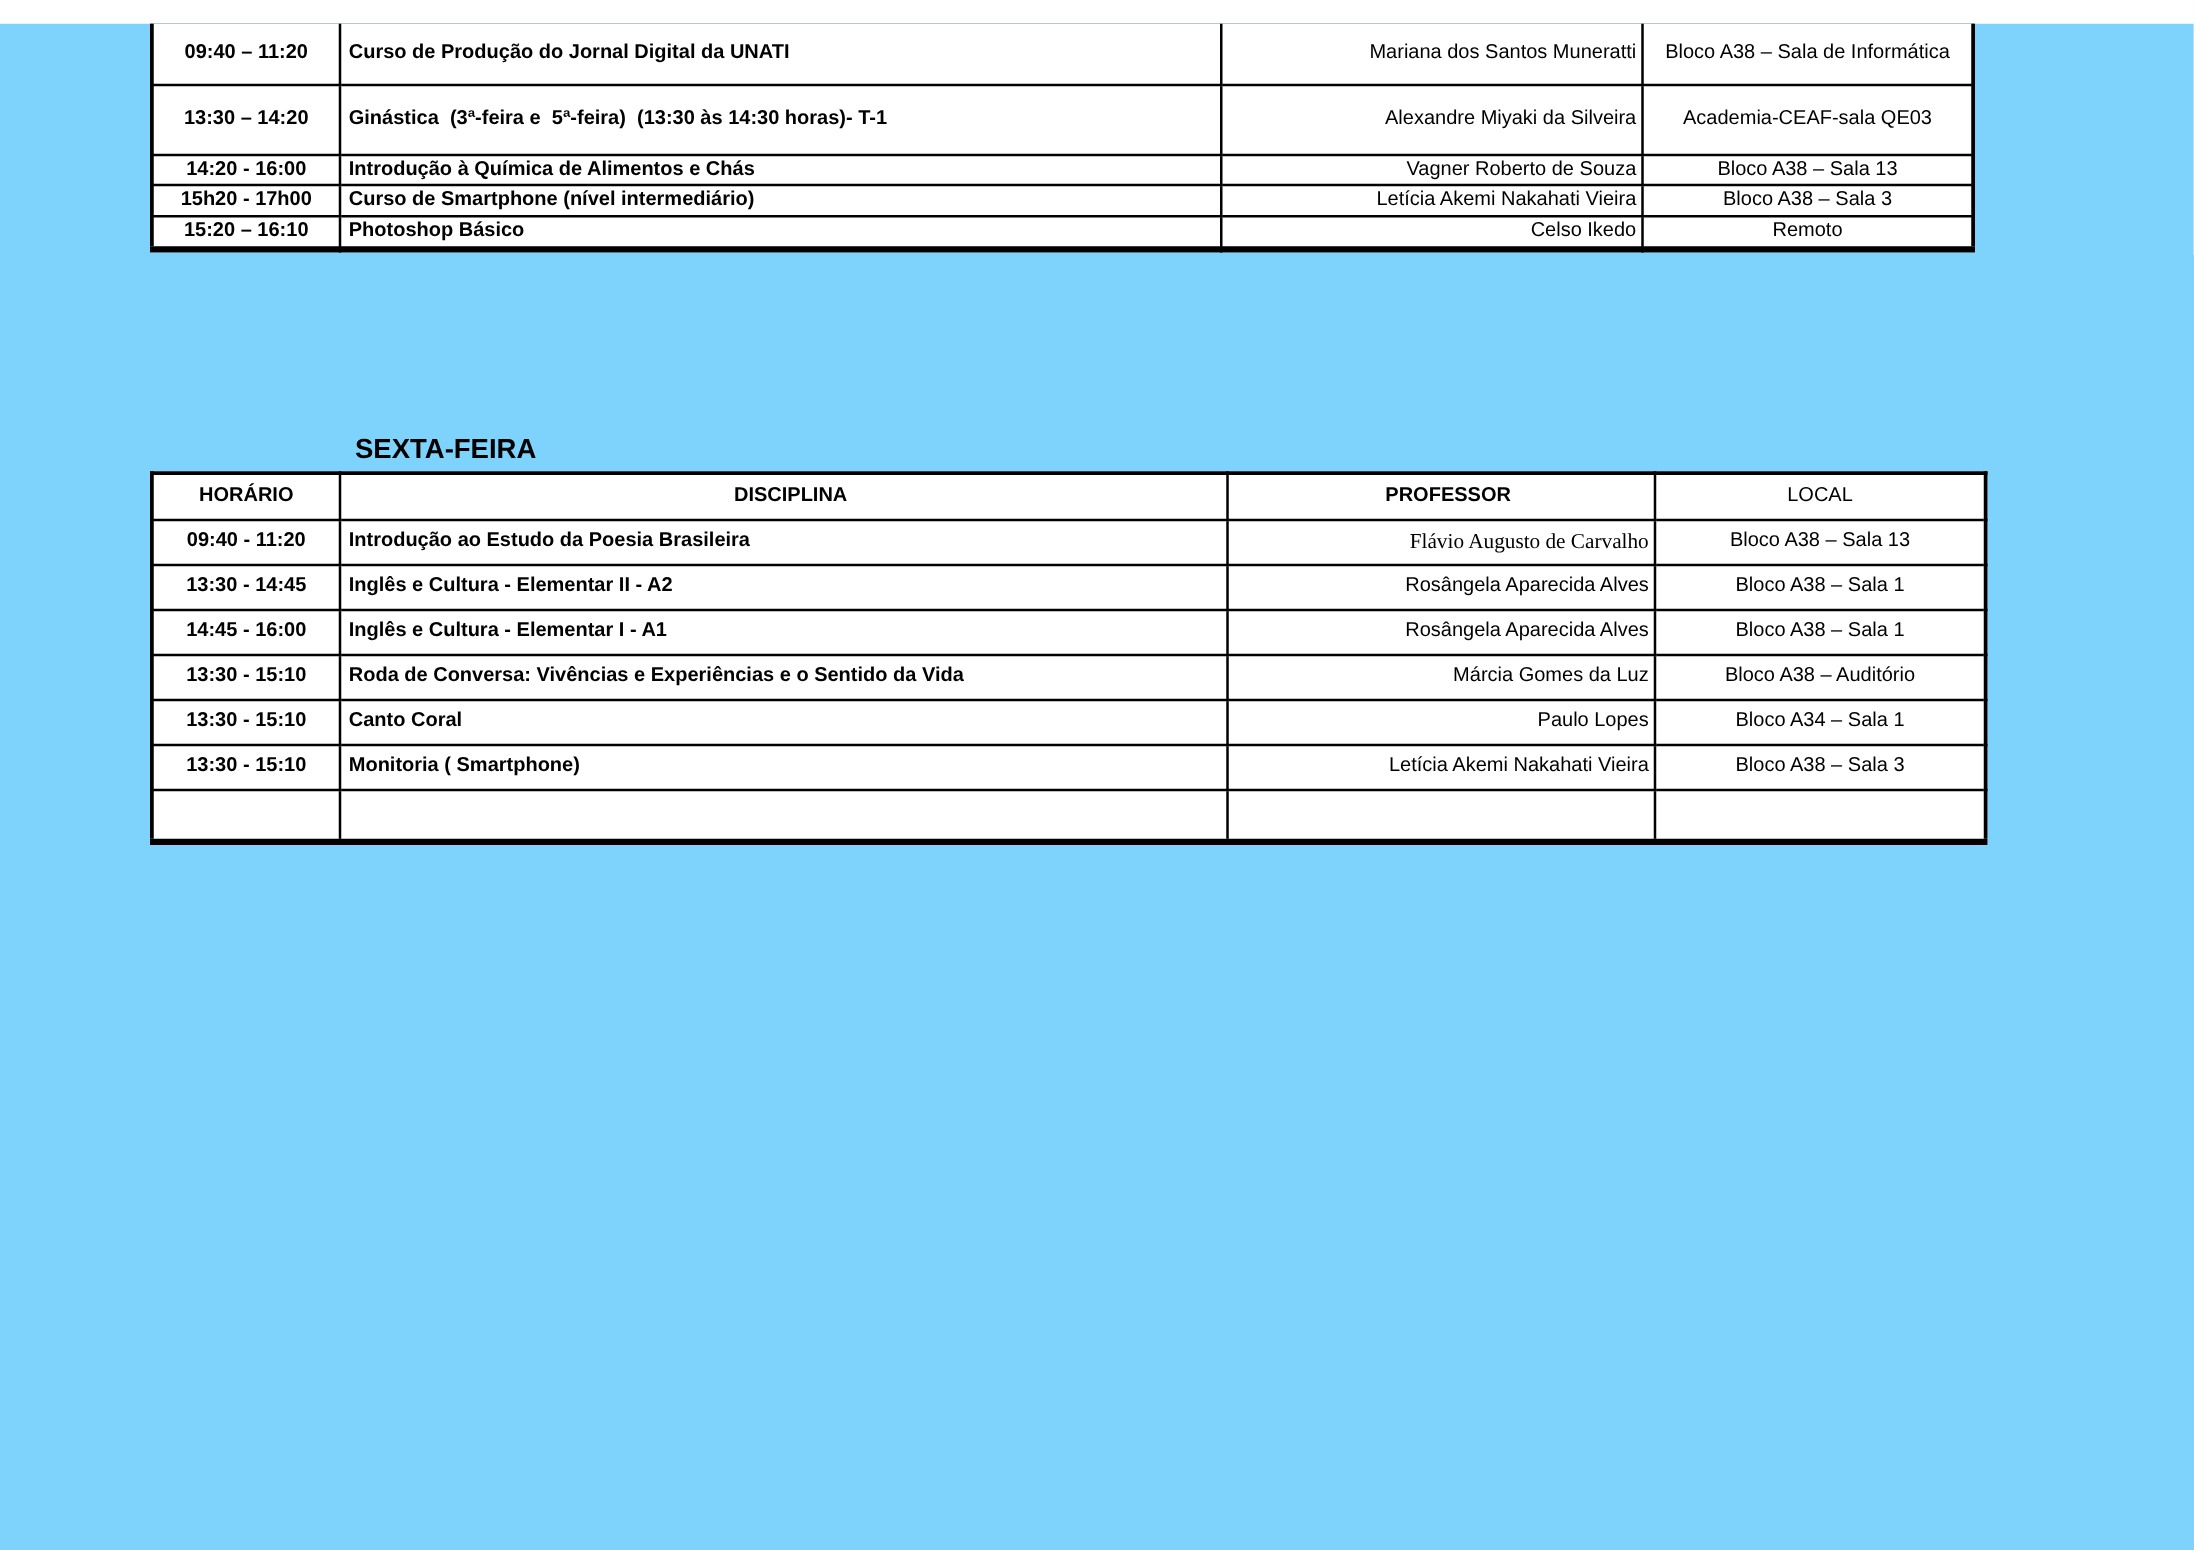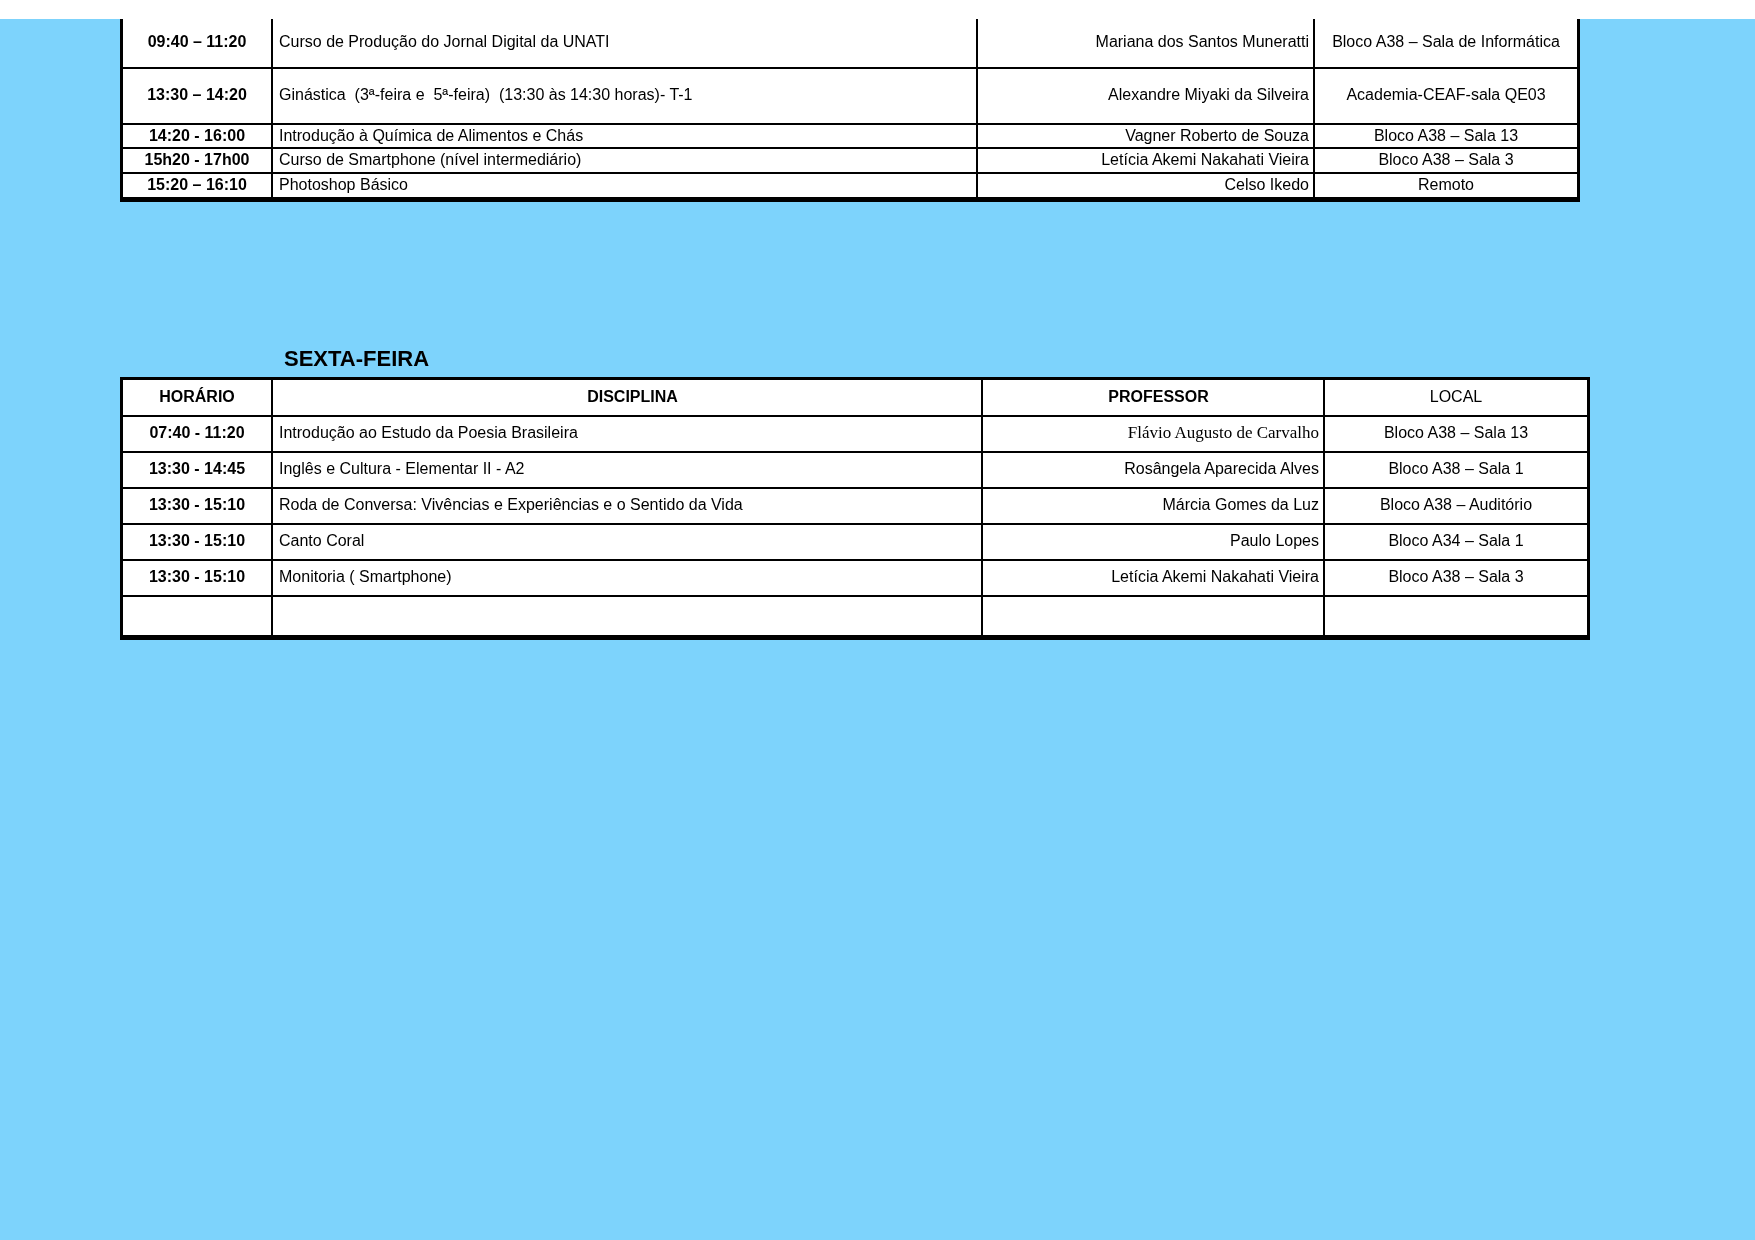--- a/index.html
+++ b/index.html
@@ -26,21 +26,21 @@
     line-height: 1.18;
     padding: 2px 4px;
     overflow: hidden;
   }
   th {
     font-weight: bold;
     text-align: center;
     padding: 2px;
   }
   .col-horario   { width: 146px; text-align: center; font-weight: bold; padding: 2px 1px; }
-  .col-disciplina{ width: 693px; text-align: left;  font-weight: normal; padding-left: 6px; white-space: pre-wrap; }
+  .col-disciplina{ width: 693px; text-align: left;  font-weight: bold; padding-left: 6px; white-space: pre-wrap; }
   .col-professor { width: 325px; text-align: right;  font-weight: normal; padding-left: 6px; }
   .col-local     { width: 250px; text-align: center; font-weight: normal; padding: 2px 6px; }
   th.col-disciplina, th.col-professor { text-align: center; font-weight: bold; padding-left: 13px; }
   .alt-font {
     font-family: "Liberation Serif", serif;
     font-size: 17px;
     font-weight: normal;
   }
   
   .t1-wrap { position: absolute; left: 120px; top: -3px; }
@@ -114,28 +114,34 @@
       <thead>
         <tr>
           <th class="col-horario">HORÁRIO</th>
           <th class="col-disciplina">DISCIPLINA</th>
           <th class="col-professor">PROFESSOR</th>
           <th class="col-local">LOCAL</th>
         </tr>
       </thead>
       <tbody>
           <tr>
-            <td class="col-horario">07:40 - 11:20</td>
+            <td class="col-horario">09:40 - 11:20</td>
             <td class="col-disciplina">Introdução ao Estudo da Poesia Brasileira</td>
             <td class="col-professor alt-font">Flávio Augusto de Carvalho</td>
             <td class="col-local">Bloco A38 – Sala 13</td>
           </tr>
           <tr>
             <td class="col-horario">13:30 - 14:45</td>
             <td class="col-disciplina">Inglês e Cultura - Elementar II - A2</td>
+            <td class="col-professor">Rosângela Aparecida Alves</td>
+            <td class="col-local">Bloco A38 – Sala 1</td>
+          </tr>
+          <tr>
+            <td class="col-horario">14:45 - 16:00</td>
+            <td class="col-disciplina">Inglês e Cultura - Elementar I - A1</td>
             <td class="col-professor">Rosângela Aparecida Alves</td>
             <td class="col-local">Bloco A38 – Sala 1</td>
           </tr>
           <tr>
             <td class="col-horario">13:30 - 15:10</td>
             <td class="col-disciplina">Roda de Conversa: Vivências e Experiências e o Sentido da Vida</td>
             <td class="col-professor">Márcia Gomes da Luz</td>
             <td class="col-local">Bloco A38 – Auditório</td>
           </tr>
           <tr>

